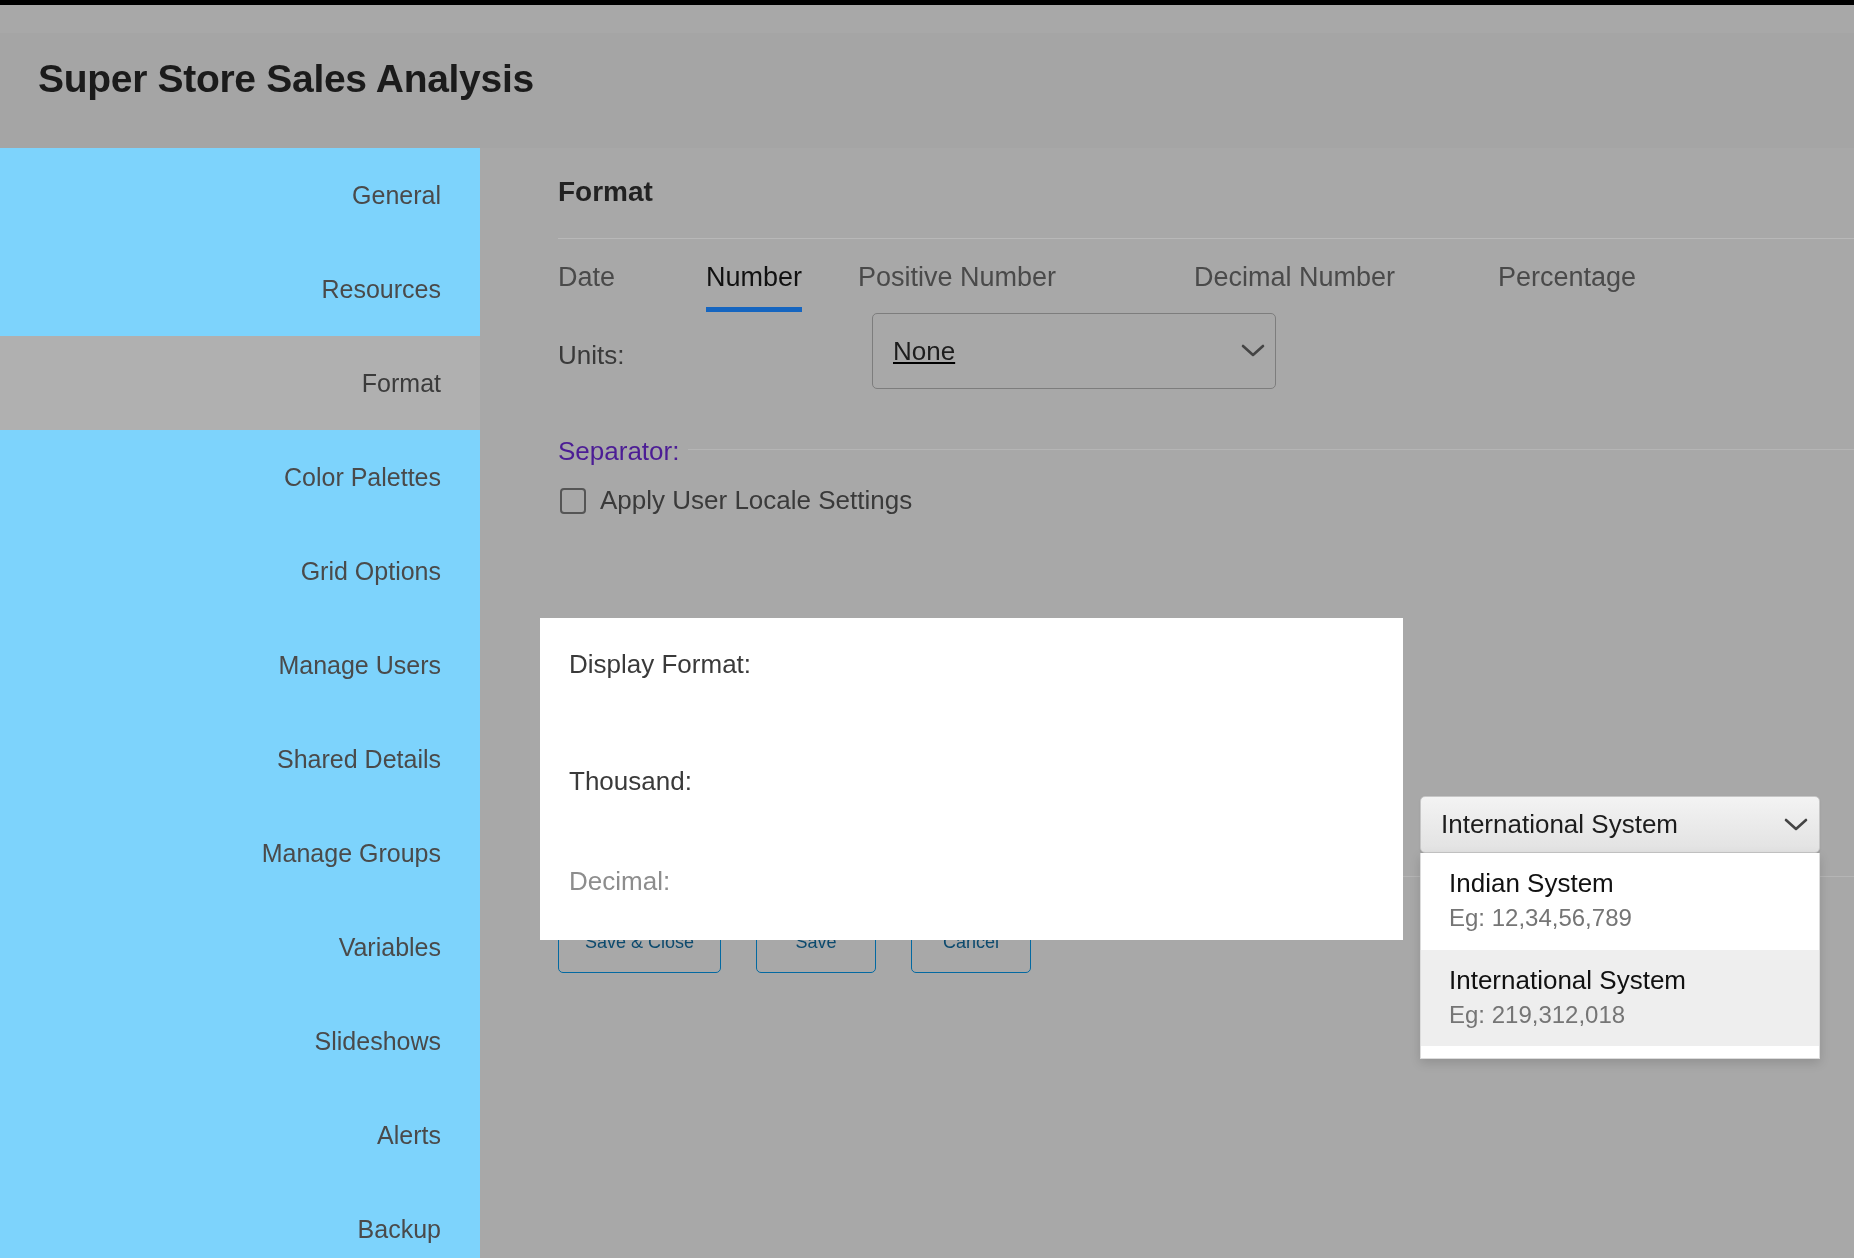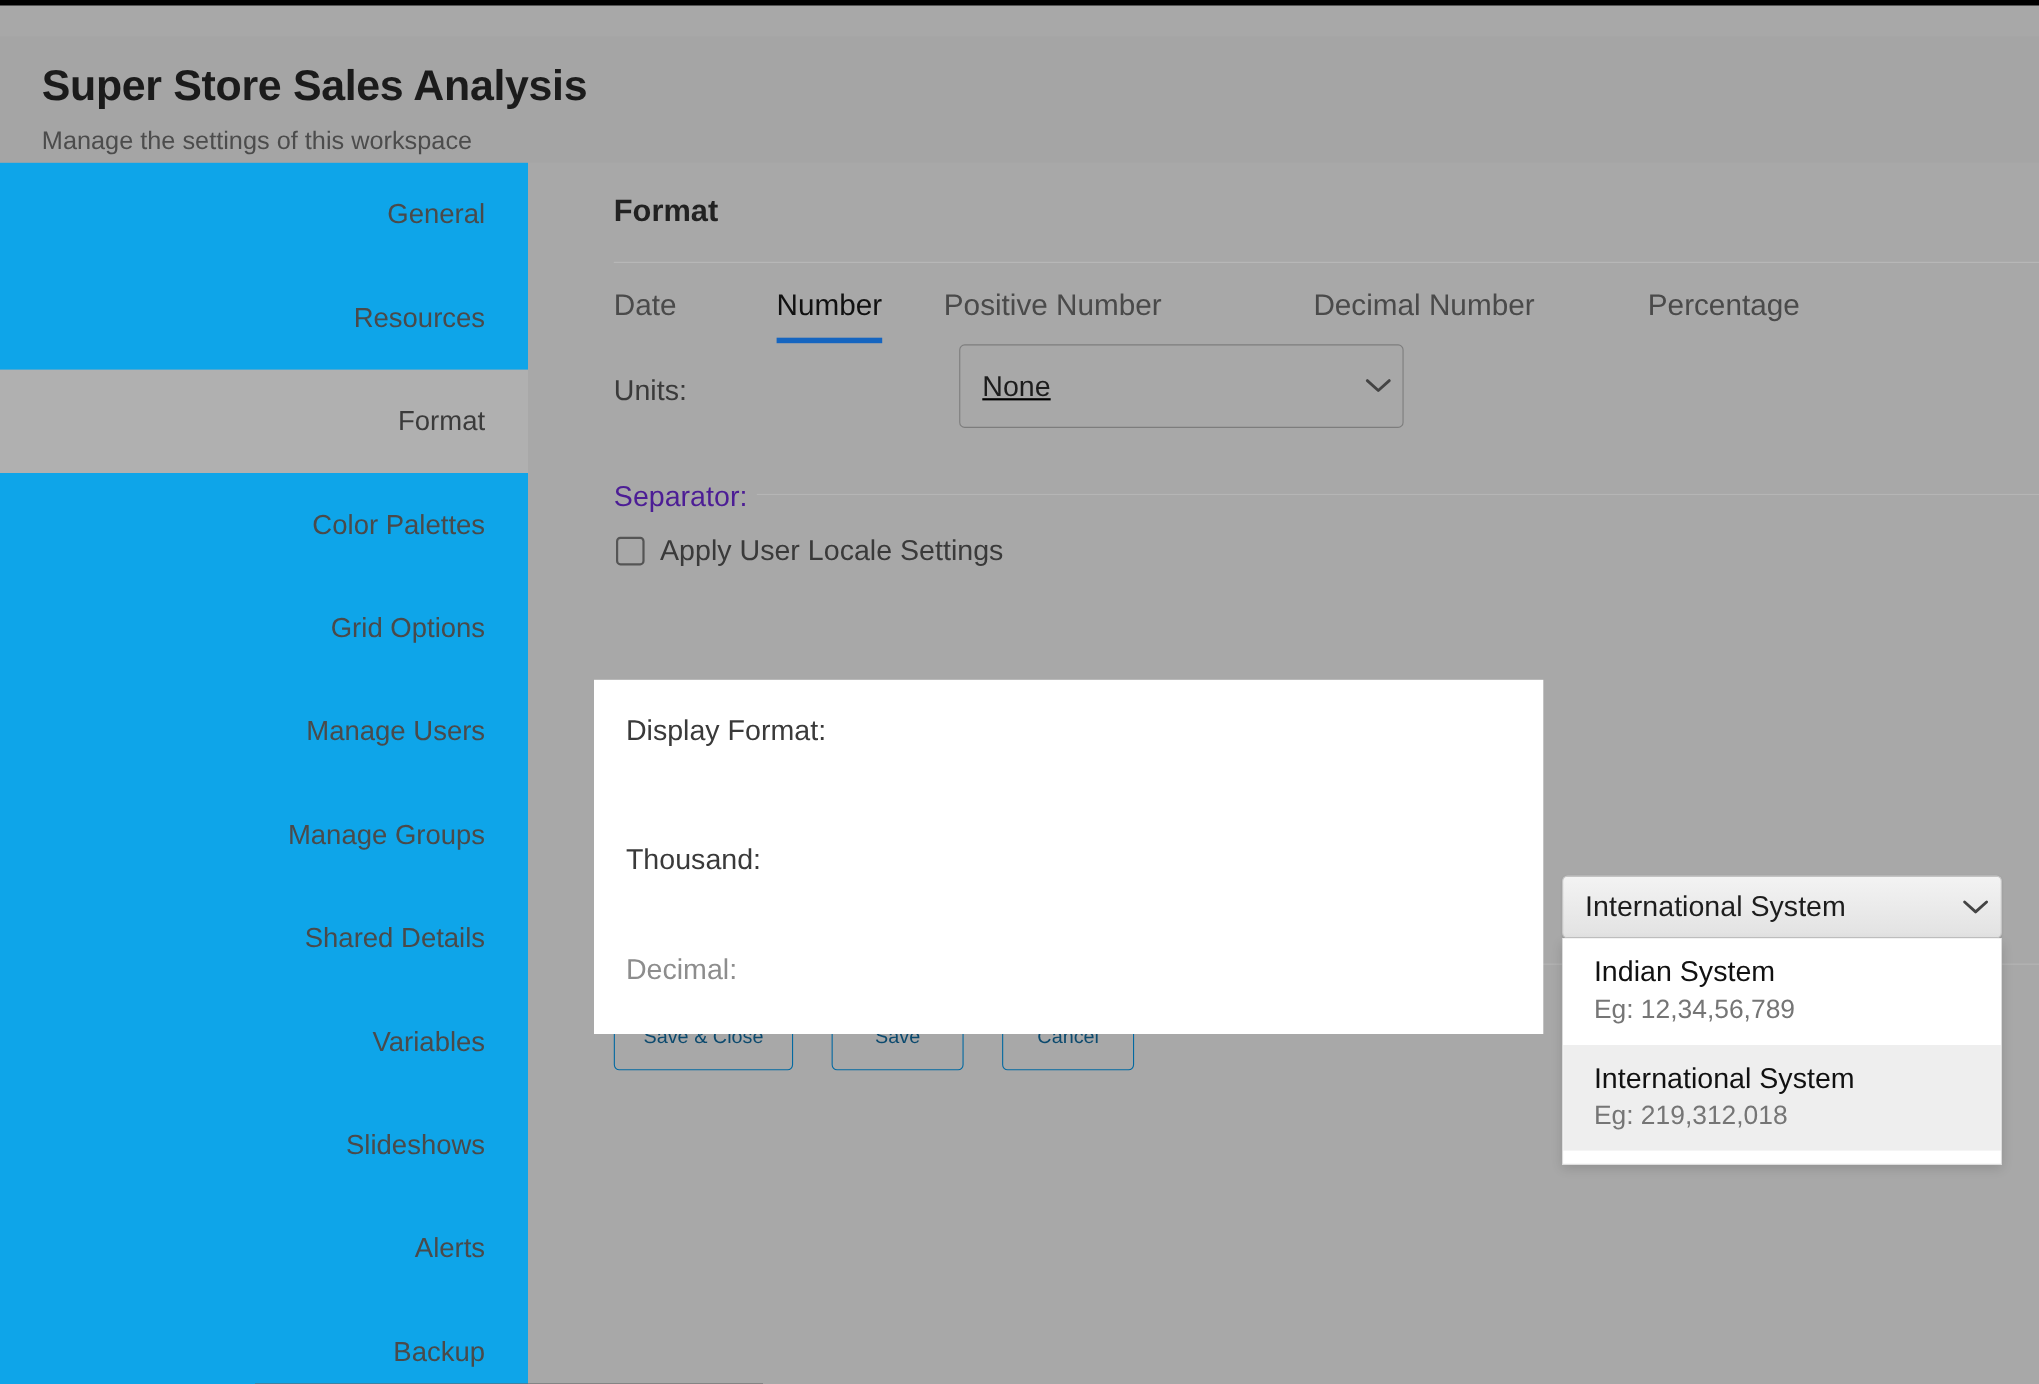--- a/index.html
+++ b/index.html
@@ -56,21 +56,21 @@
     color: #4c4c4c;
     white-space: nowrap;
   }
 
   
   .sidebar {
     position: absolute;
     top: 148px; left: 0;
     width: 480px;
     height: 1110px;
-    background: #0ea5e9;
+    background: #7dd3fc;
     overflow: hidden;
   }
   .sidebar-item {
     position: relative;
     width: 480px;
     height: 94px;
     display: flex;
     align-items: center;
     justify-content: flex-end;
     padding-right: 39px;
@@ -317,21 +317,20 @@
 </style>
 </head>
 <body>
 
 <div id="app">
 
   <div class="top-band"></div>
 
   <div class="header">
     <div class="header-title">Super Store Sales Analysis</div>
-    <div class="header-subtitle">Manage the settings of this workspace</div>
   </div>
 
   <nav class="sidebar" id="sidebar">
       <div class="sidebar-item">
         <span>General</span>
       </div>
       <div class="sidebar-item">
         <span>Resources</span>
       </div>
       <div class="sidebar-item active">
@@ -340,24 +339,24 @@
       <div class="sidebar-item">
         <span>Color Palettes</span>
       </div>
       <div class="sidebar-item">
         <span>Grid Options</span>
       </div>
       <div class="sidebar-item">
         <span>Manage Users</span>
       </div>
       <div class="sidebar-item">
+        <span>Shared Details</span>
+      </div>
+      <div class="sidebar-item">
         <span>Manage Groups</span>
-      </div>
-      <div class="sidebar-item">
-        <span>Shared Details</span>
       </div>
       <div class="sidebar-item">
         <span>Variables</span>
       </div>
       <div class="sidebar-item">
         <span>Slideshows</span>
       </div>
       <div class="sidebar-item">
         <span>Alerts</span>
       </div>

